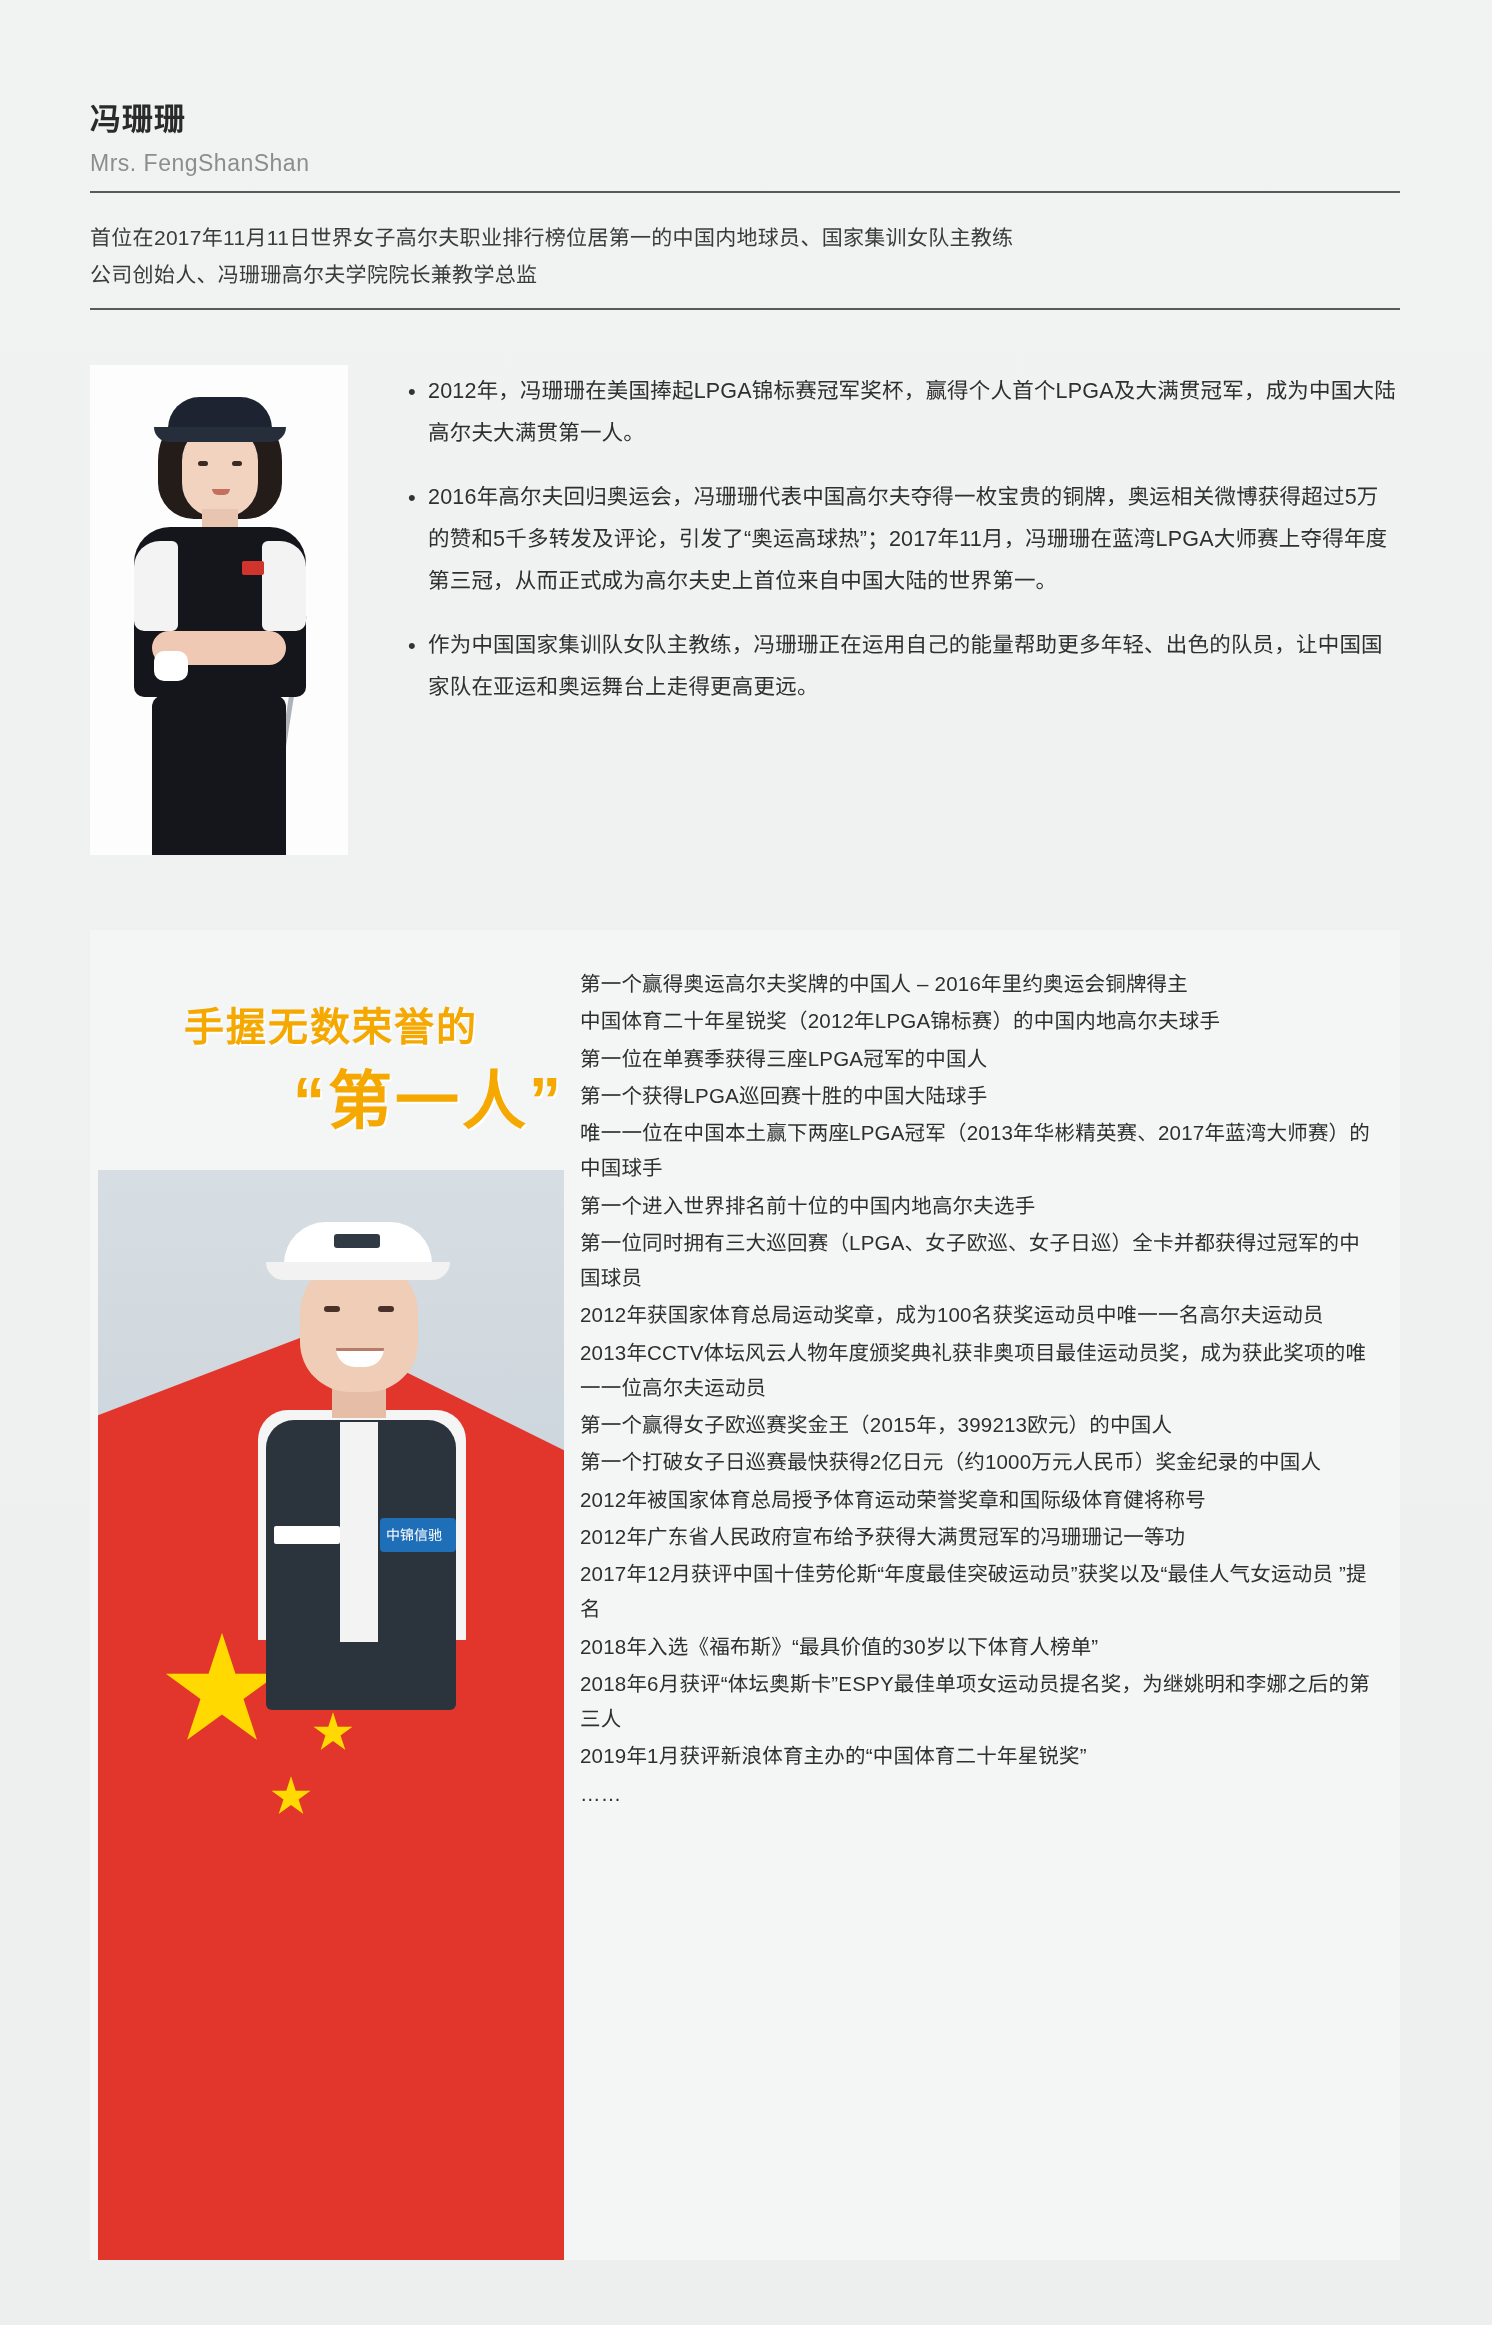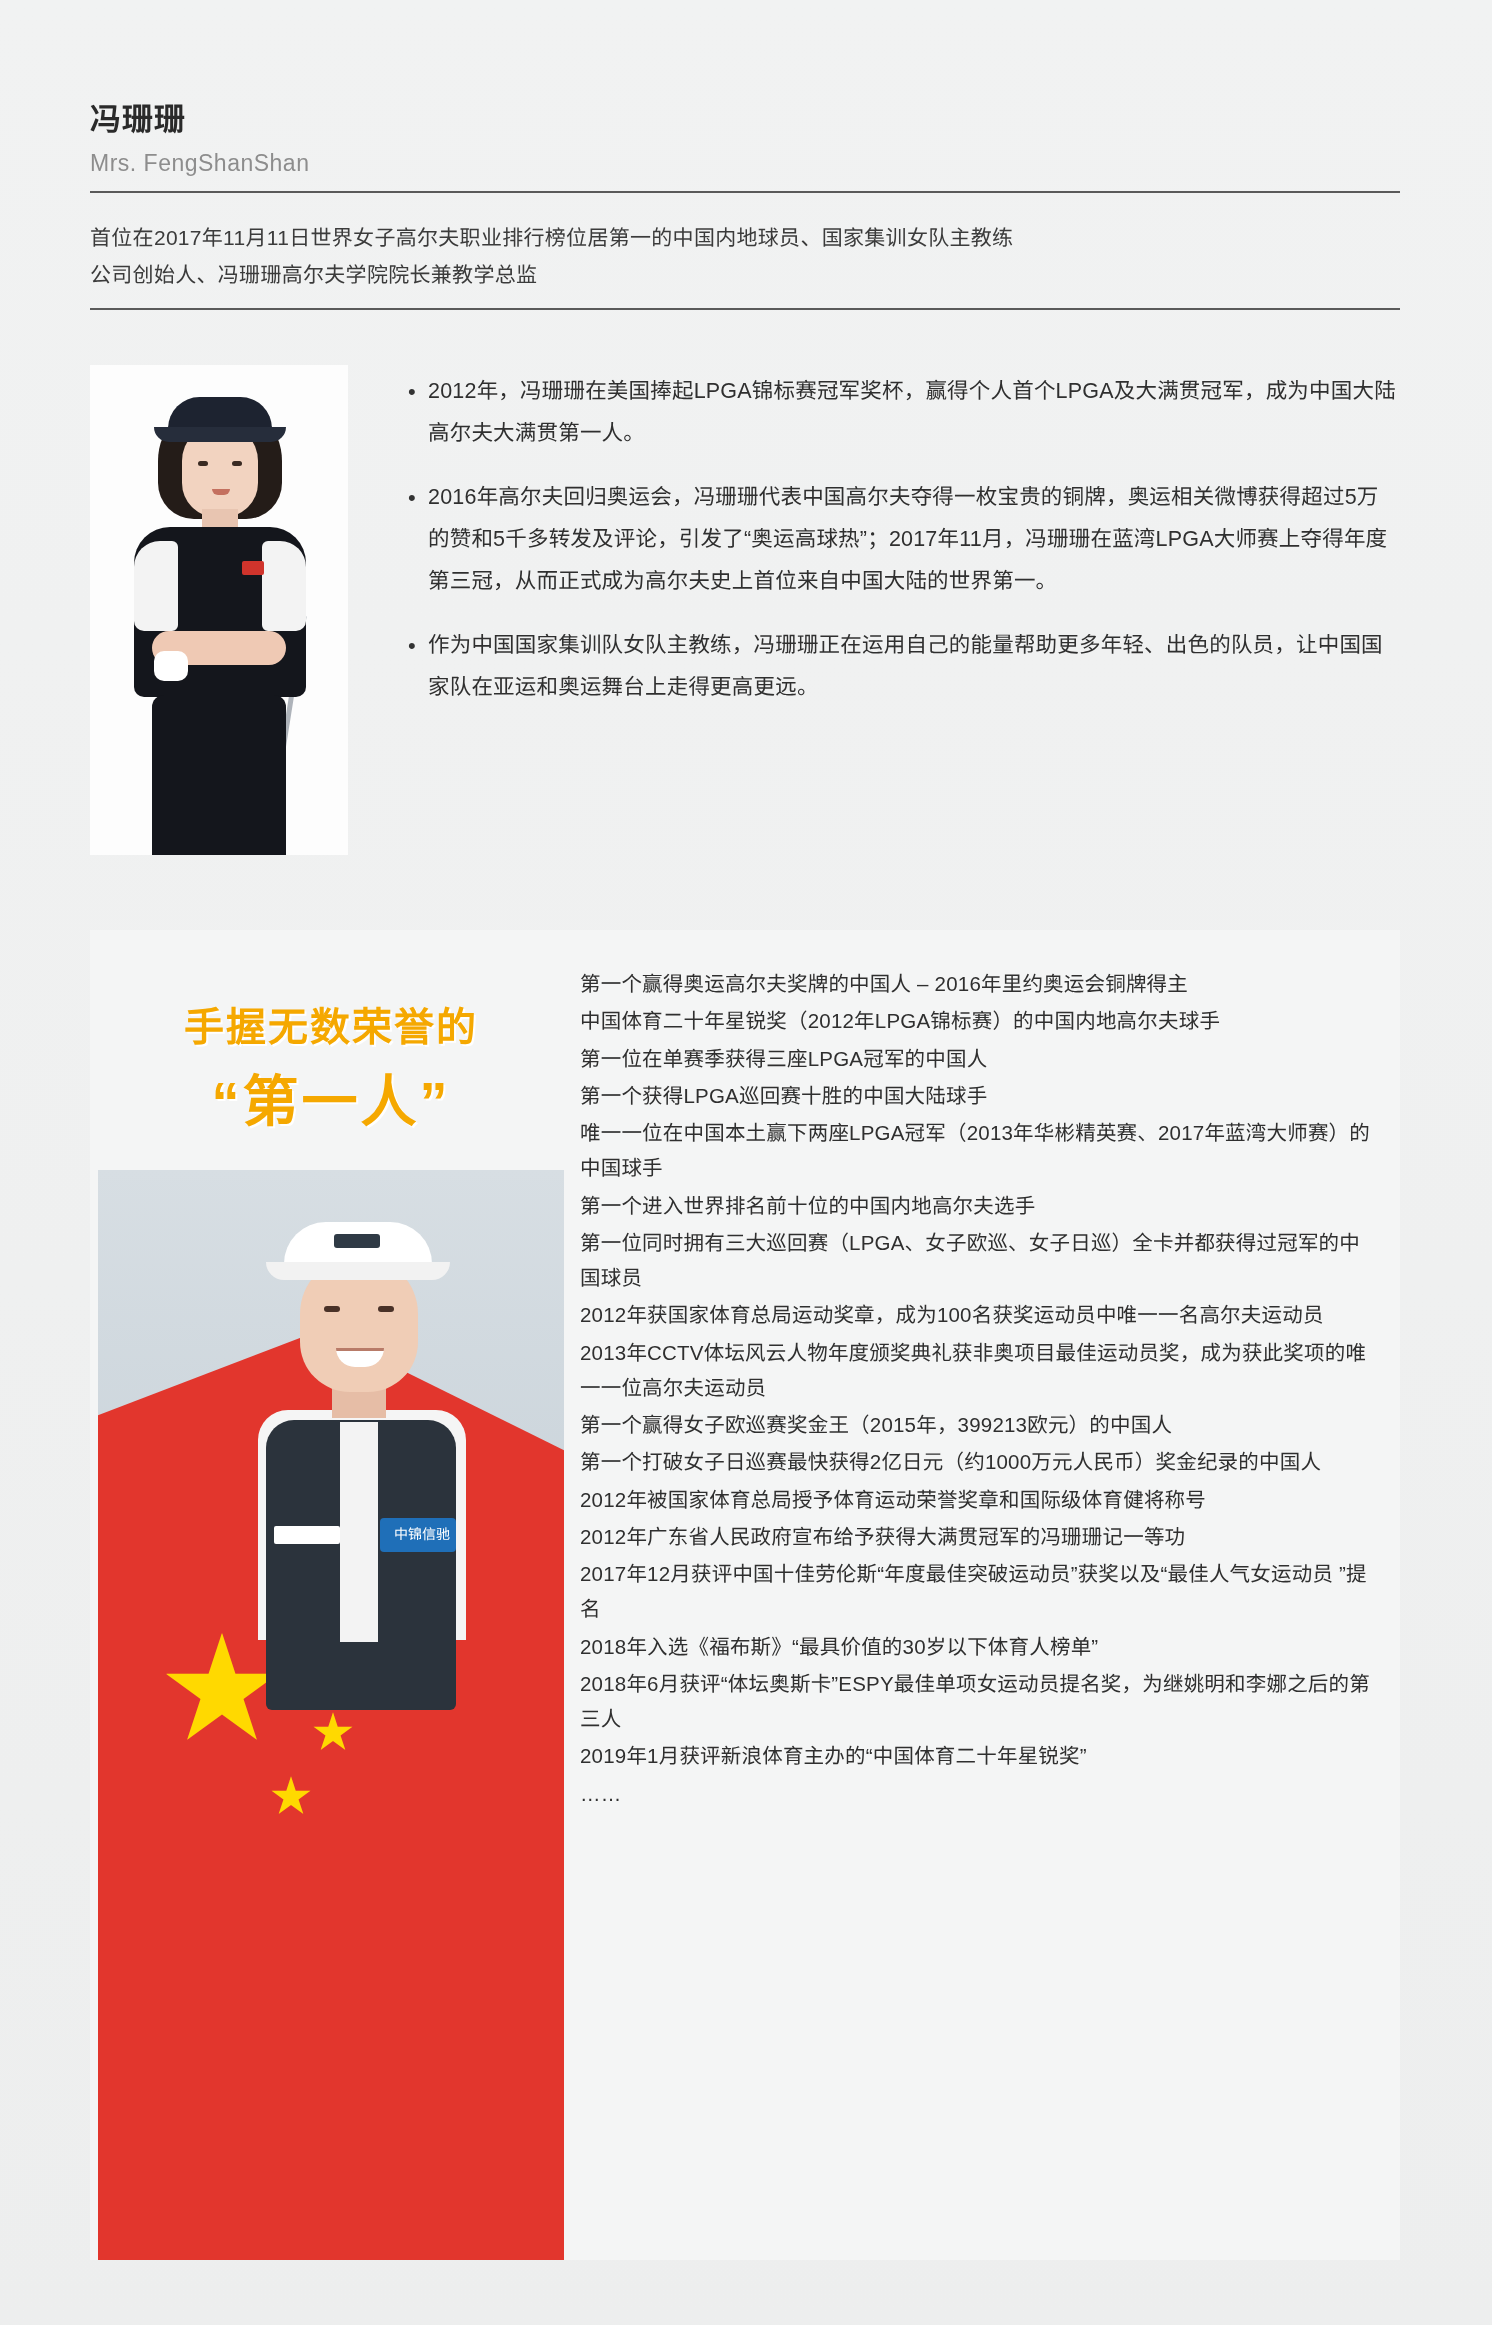--- a/index.html
+++ b/index.html
@@ -192,21 +192,21 @@
     position: absolute;
     left: 0; top: 70px;
     width: 466px;
     text-align: center;
     color: #f5a800;
     font-weight: bold;
     line-height: 1.35;
     text-shadow: 2px 2px 0 #ffffff;
   }
   .honors-title .t1 { font-size: 40px; letter-spacing: 2px; display: block; }
-  .honors-title .t2 { font-size: 56px; letter-spacing: 3px; display: block; margin-top: 10px; }
+  .honors-title .t2 { font-size: 64px; letter-spacing: 3px; display: block; margin-top: 4px; text-align: right; }
 
   
   .flagphoto {
     position: absolute;
     left: 0; top: 240px;
     width: 466px;
     height: 1090px;
     overflow: hidden;
     background: linear-gradient(180deg,#cfd7dd 0%, #b9c5cd 40%, #9fb0bb 100%);
   }
@@ -265,21 +265,21 @@
   .fp-vest-gap {
     position: absolute; left: 242px; top: 252px; width: 38px; height: 220px;
     background: #f3f3f3;
   }
   .fp-badge {
     position: absolute; left: 282px; top: 348px; width: 76px; height: 34px;
     background: #1f6fb8; border-radius: 4px;
   }
   .fp-badge-txt {
     position: absolute; left: 288px; top: 354px; width: 64px; height: 22px;
-    color: #fff; font-size: 14px; text-align: right; line-height: 22px; font-family: Liberation Serif, serif;
+    color: #fff; font-size: 14px; text-align: left; line-height: 22px;
   }
   .fp-sponsor {
     position: absolute; left: 176px; top: 356px; width: 66px; height: 18px;
     background: #ffffff; border-radius: 2px;
   }
 
   .honors-list {
     position: absolute;
     left: 490px;
     top: 36px;

